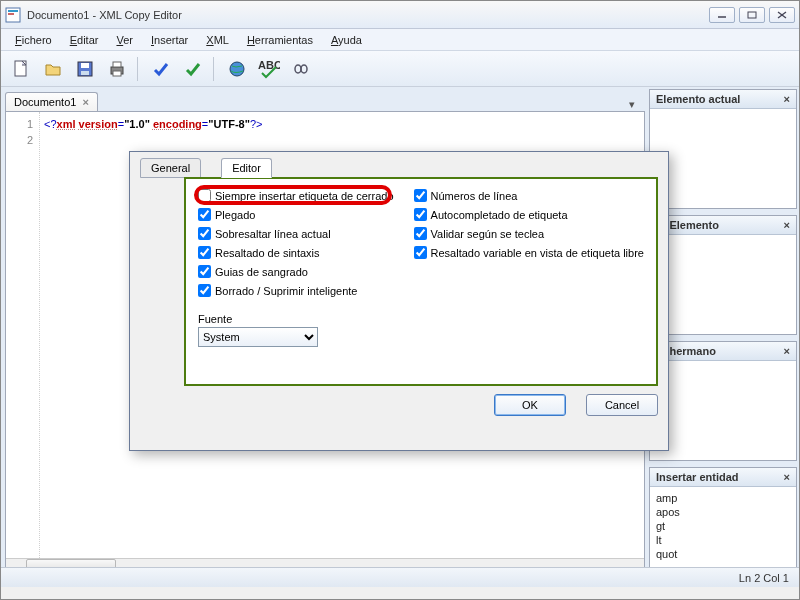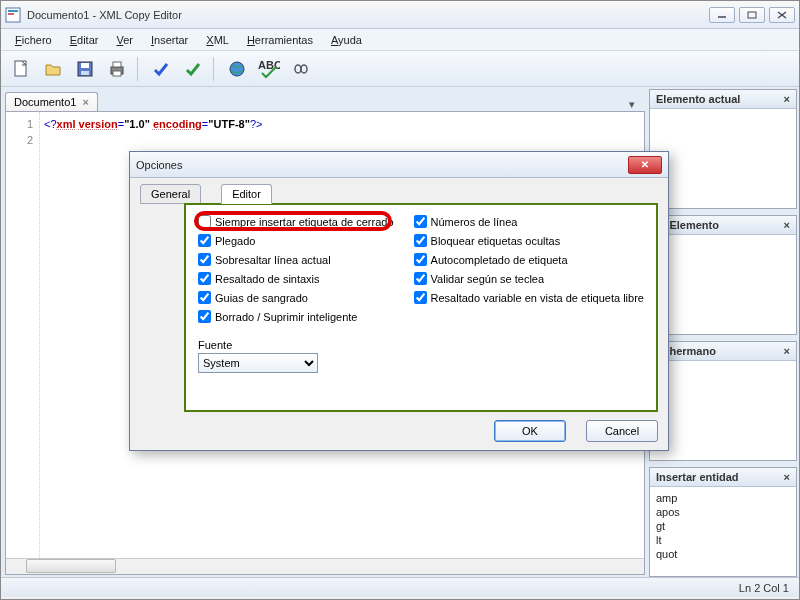--- a/index.html
+++ b/index.html
@@ -41,21 +41,21 @@
 .side-col { width: 150px; background: #e4ecf6; display: flex; flex-direction: column; gap: 6px; padding: 2px 2px 2px 0; }
 .panel { border: 1px solid #a0a8b8; background: #fff; display: flex; flex-direction: column; }
 .panel-hdr { background: linear-gradient(#f4f8fc,#dce6f2); border-bottom: 1px solid #b8c4d4; padding: 3px 6px; display: flex; align-items: center; font-weight: bold; color: #333; }
 .panel-hdr .x { margin-left: auto; font-weight: bold; color: #444; }
 .panel-body { flex: 1; padding: 4px 6px; font-size: 11px; color: #222; line-height: 14px; }
 .panel1 { height: 120px; }
 .panel2 { height: 120px; }
 .panel3 { height: 120px; }
 .panel4 { flex: 1; min-height: 110px; }
 
-.statusbar { position: absolute; bottom: 2px; left: 0; right: 0; height: 20px; background: linear-gradient(#f2f6fb,#e0e8f2); border-top: 1px solid #c0c8d4; display: flex; align-items: center; justify-content: flex-end; padding: 0 10px; color: #333; }
+.statusbar { position: absolute; bottom: 12px; left: 0; right: 0; height: 20px; background: linear-gradient(#f2f6fb,#e0e8f2); border-top: 1px solid #c0c8d4; display: flex; align-items: center; justify-content: flex-end; padding: 0 10px; color: #333; }
 
 
 .dialog { position: absolute; left: 128px; top: 150px; width: 540px; height: 300px; background: #f0f0f0; border: 1px solid #6a7a98; box-shadow: 4px 4px 12px rgba(0,0,0,0.3); }
 .dlg-title { height: 26px; background: linear-gradient(#f8fafc,#dfe8f4); border-bottom: 1px solid #b0bccc; display: flex; align-items: center; padding: 0 6px; }
 .dlg-title-text { flex: 1; color: #222; }
 .dlg-close { width: 34px; height: 18px; background: linear-gradient(#e88,#c33); border: 1px solid #a22; border-radius: 2px; display: flex; align-items: center; justify-content: center; color: #fff; font-weight: bold; font-size: 10px; }
 .dlg-body { padding: 6px 10px 8px; height: calc(100% - 26px); display: flex; flex-direction: column; }
 .dlg-tabs { display: flex; margin-bottom: -1px; }
 .dlg-tab { padding: 3px 10px; border: 1px solid #a0a8b8; background: #ececec; border-top-left-radius: 3px; border-top-right-radius: 3px; margin-right: 20px; }
 .dlg-tab.active { background: #fff; border-bottom-color: #fff; position: relative; z-index: 2; }
@@ -234,24 +234,20 @@
         </div>
       </div>
     </div>
   </div>
 
   <div class="statusbar">
     <span>Ln 2 Col 1</span>
   </div>
 
   <div class="dialog">
-    <div class="dlg-title">
-      <span class="dlg-title-text">Opciones</span>
-      <div class="dlg-close">✕</div>
-    </div>
     <div class="dlg-body">
       <div class="dlg-tabs">
         <div class="dlg-tab">General</div>
         <div class="dlg-tab active">Editor</div>
       </div>
       <div class="dlg-page">
         <div class="highlight-ring"></div>
         <div class="opts-grid">
           <div class="opts-col">
             <label class="chk">
@@ -283,24 +279,20 @@
               <select><option>System</option></select>
             </div>
           </div>
           <div class="opts-col">
             <label class="chk">
                 <input type="checkbox" checked="" style="">
                 <span>Números de línea</span>
               </label>
             <label class="chk">
                 <input type="checkbox" checked="" style="">
-                <span>Bloquear etiquetas ocultas</span>
-              </label>
-            <label class="chk">
-                <input type="checkbox" checked="" style="">
                 <span>Autocompletado de etiqueta</span>
               </label>
             <label class="chk">
                 <input type="checkbox" checked="" style="">
                 <span>Validar según se teclea</span>
               </label>
             <label class="chk">
                 <input type="checkbox" checked="" style="">
                 <span>Resaltado variable en vista de etiqueta libre</span>
               </label>

